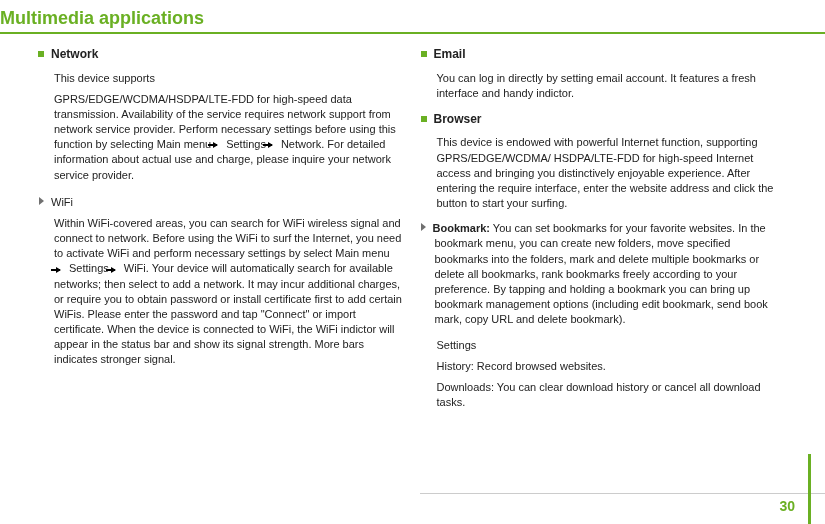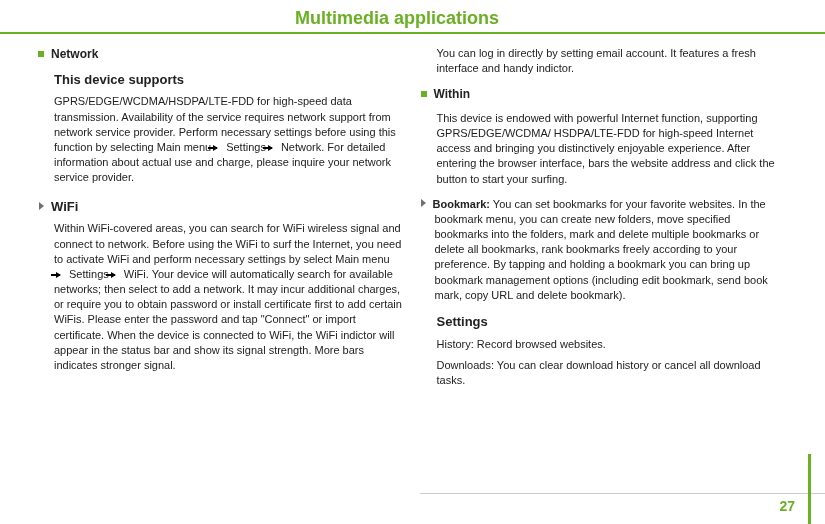--- a/index.html
+++ b/index.html
@@ -1,25 +1,25 @@
 <!DOCTYPE html>
 <html><head>
 <meta charset="utf-8">
 <style>
   *{margin:0;padding:0;box-sizing:border-box}
   body{font-family:Verdana,Geneva,sans-serif;font-size:11px;color:#222;background:#fff;width:825px;height:524px;position:relative}
-  .title-bar{position:absolute;top:8px;left:0;right:0;text-align:center;padding-right:31px}
+  .title-bar{position:absolute;top:8px;left:0;right:0;text-align:left;padding-right:31px}
   .title{color:#6ab023;font-weight:bold;font-size:18px}
   .title-line{position:absolute;top:32px;left:0;right:0;height:2px;background:#6ab023}
   .columns{position:absolute;top:46px;left:38px;right:40px;bottom:36px;display:flex;gap:18px}
   .col{flex:1;line-height:1.38}
   .bullet-sq{display:inline-block;width:6px;height:6px;background:#6ab023;vertical-align:middle;margin-right:7px;position:relative;top:-1px}
   .tri{display:inline-block;width:0;height:0;border-top:4px solid transparent;border-bottom:4px solid transparent;border-left:5px solid #707070;margin-right:7px;position:relative;top:-1px}
   .h{font-weight:bold;font-size:12px;margin-bottom:8px}
-  .hsub{font-weight:bold;font-size:13px;margin-bottom:6px;margin-top:2px}
+  .hsub{font-weight:normal;font-size:11px;margin-bottom:6px;margin-top:2px}
   .sect{margin-left:16px;margin-bottom:12px}
   .para{margin-left:16px;margin-bottom:10px}
   .arrow{display:inline-block;width:0;height:0;border-top:3px solid transparent;border-bottom:3px solid transparent;border-left:5px solid #000;margin:0 2px;position:relative;vertical-align:middle}
   .arrow::before{content:"";position:absolute;left:-10px;top:-1px;width:9px;height:2px;background:#000}
   .arrowwrap{display:inline-block;width:15px;height:6px}
   .warnicon{display:inline-block;width:14px;height:12px;position:relative;margin-right:4px;top:1px}
   .warnicon::before{content:"";position:absolute;left:0;top:0;width:0;height:0;border-left:7px solid transparent;border-right:7px solid transparent;border-bottom:12px solid #fff}
   .warnicon::after{content:"!";position:absolute;left:0;top:1px;width:14px;text-align:center;font-size:9px;font-weight:bold;color:#e86c00}
   .warnicon-o{display:inline-block;width:0;height:0;border-left:8px solid transparent;border-right:8px solid transparent;border-bottom:14px solid #e86c00;position:absolute;left:-1px;top:-1px}
   .warning{position:relative;margin-top:6px}
@@ -52,33 +52,36 @@
     <div class="hsub" style="margin-left:1px">
       <span class="tri"></span><span>WiFi</span>
     </div>
     <div class="para">
       <span>Within WiFi-covered areas, you can search for WiFi wireless signal and connect to network. Before using the WiFi to surf the Internet, you need to activate WiFi and perform necessary settings by select Main menu</span><span class="arrowwrap"><span class="arrow"></span></span><span>Settings</span><span class="arrowwrap"><span class="arrow"></span></span><span>WiFi. Your device will automatically search for available networks; then select to add a network. It may incur additional charges, or require you to obtain password or install certificate first to add certain WiFis. Please enter the password and tap "Connect" or import certificate. When the device is connected to WiFi, the WiFi indictor will appear in the status bar and show its signal strength. More bars indicates stronger signal.</span>
     </div>
 
   </div>
 
   <div class="col">
+    <div class="h">
+      <span class="bullet-sq"></span><span>Email</span>
+    </div>
     <div class="para">You can log in directly by setting email account. It features a fresh interface and handy indictor.</div>
 
     <div class="h">
-      <span class="bullet-sq"></span><span>Within</span>
+      <span class="bullet-sq"></span><span>Browser</span>
     </div>
-    <div class="para">This device is endowed with powerful Internet function, supporting GPRS/EDGE/WCDMA/ HSDPA/LTE-FDD for high-speed Internet access and bringing you distinctively enjoyable experience. After entering the browser interface, bars the website address and click the button to start your surfing.</div>
+    <div class="para">This device is endowed with powerful Internet function, supporting GPRS/EDGE/WCDMA/ HSDPA/LTE-FDD for high-speed Internet access and bringing you distinctively enjoyable experience. After entering the require interface, enter the website address and click the button to start your surfing.</div>
 
     <div class="para" style="margin-left:14px">
       <span class="tri" style="margin-left:-14px"></span><b>Bookmark:</b><span> You can set bookmarks for your favorite websites. In the bookmark menu, you can create new folders, move specified bookmarks into the folders, mark and delete multiple bookmarks or delete all bookmarks, rank bookmarks freely according to your preference. By tapping and holding a bookmark you can bring up bookmark management options (including edit bookmark, send book mark, copy URL and delete bookmark).</span>
     </div>
 
     <div class="hsub" style="margin-left:16px">Settings</div>
     <div class="para" style="margin-bottom:6px">History: Record browsed websites.</div>
     <div class="para">Downloads: You can clear download history or cancel all download tasks.</div>
   </div>
 
 </div>
 
 <div class="gray-line"></div>
 <div class="green-vert"></div>
-<div class="pagenum">27</div>
+<div class="pagenum">30</div>
 
 </body></html>

